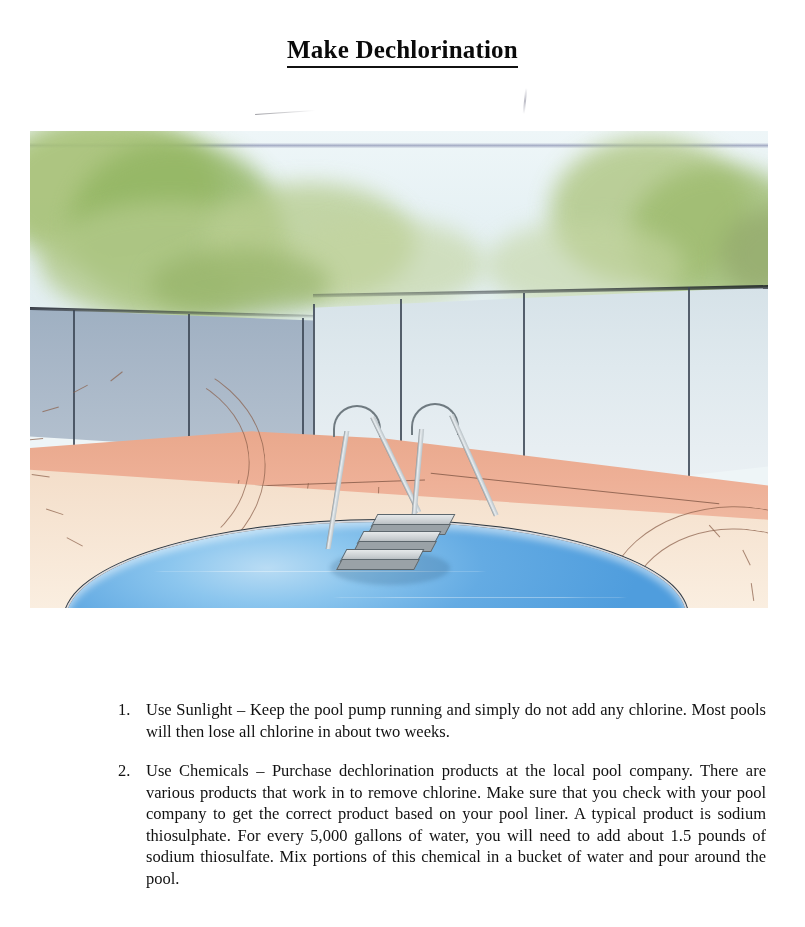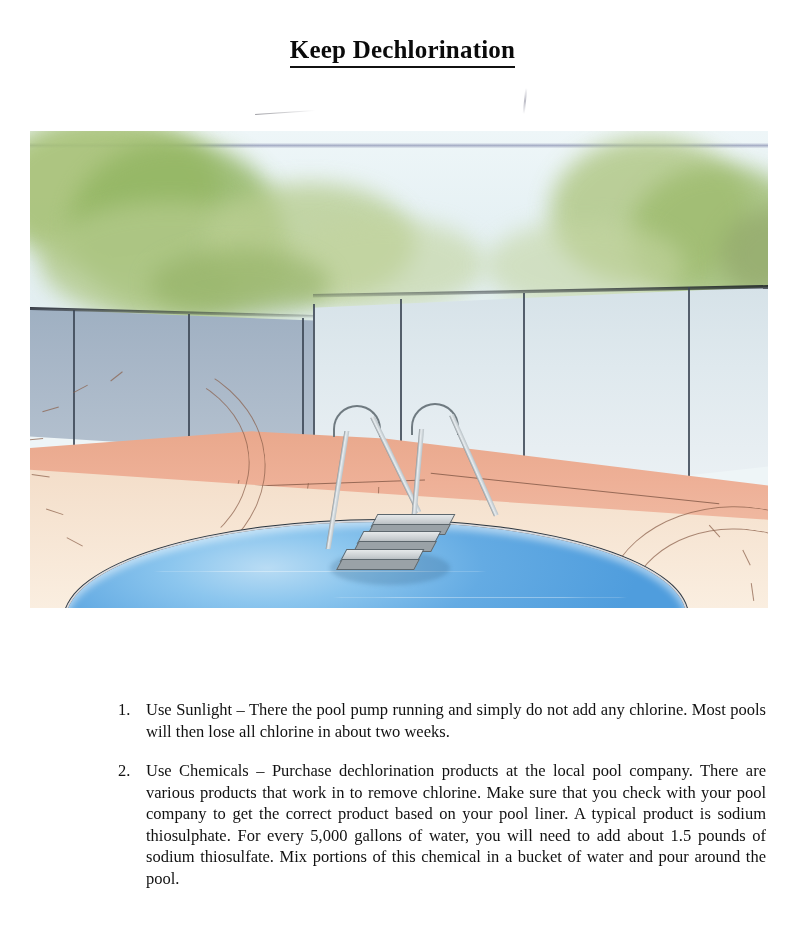--- a/index.html
+++ b/index.html
@@ -271,21 +271,21 @@
     width: 22px;
     text-align: left;
     font-size: 16.5px;
   }
   .li .text { display: block; }
 </style>
 </head>
 <body>
 
 <div class="doc-title">
-  <span class="title-text">Keep Dechlorination</span>
+  <span class="title-text">Make Dechlorination</span>
 </div>
 
 <div class="scan-artifact artifact-a"></div>
 <div class="scan-artifact artifact-b"></div>
 <div class="scan-artifact artifact-c"></div>
 <div class="scan-artifact artifact-d"></div>
 
 <div class="picture" aria-label="Color drawing of an oval in-ground swimming pool with a ladder, salmon coping, cream deck, gray privacy fence and green trees behind">
 
   <div class="sky"></div>
@@ -381,19 +381,19 @@
     <div class="step-side" style="left:326px; top:410px; width:76px; height:9px; transform:skewX(-28deg);"></div>
 
     <div class="step" style="left:313px; top:418px; width:76px; height:11px; transform:skewX(-28deg);"></div>
     <div class="step-side" style="left:309px; top:428px; width:76px; height:9px; transform:skewX(-28deg);"></div>
   </div>
 </div>
 
 <ol class="body-list">
   <li class="li" style="list-style:none;">
     <span class="marker">1.</span>
-    <span class="text">Use Sunlight – There the pool pump running and simply do not add any chlorine. Most pools will then lose all chlorine in about two weeks.</span>
+    <span class="text">Use Sunlight – Keep the pool pump running and simply do not add any chlorine. Most pools will then lose all chlorine in about two weeks.</span>
   </li>
   <li class="li" style="list-style:none;">
     <span class="marker">2.</span>
     <span class="text">Use Chemicals – Purchase dechlorination products at the local pool company.  There are various products that work in to remove chlorine.  Make sure that you check with your pool company to get the correct product based on your pool liner.  A typical product is sodium thiosulphate.  For every 5,000 gallons of water, you will need to add about 1.5 pounds of sodium thiosulfate.  Mix portions of this chemical in a bucket of water and pour around the pool.</span>
   </li>
 </ol>
 
 </body></html>

